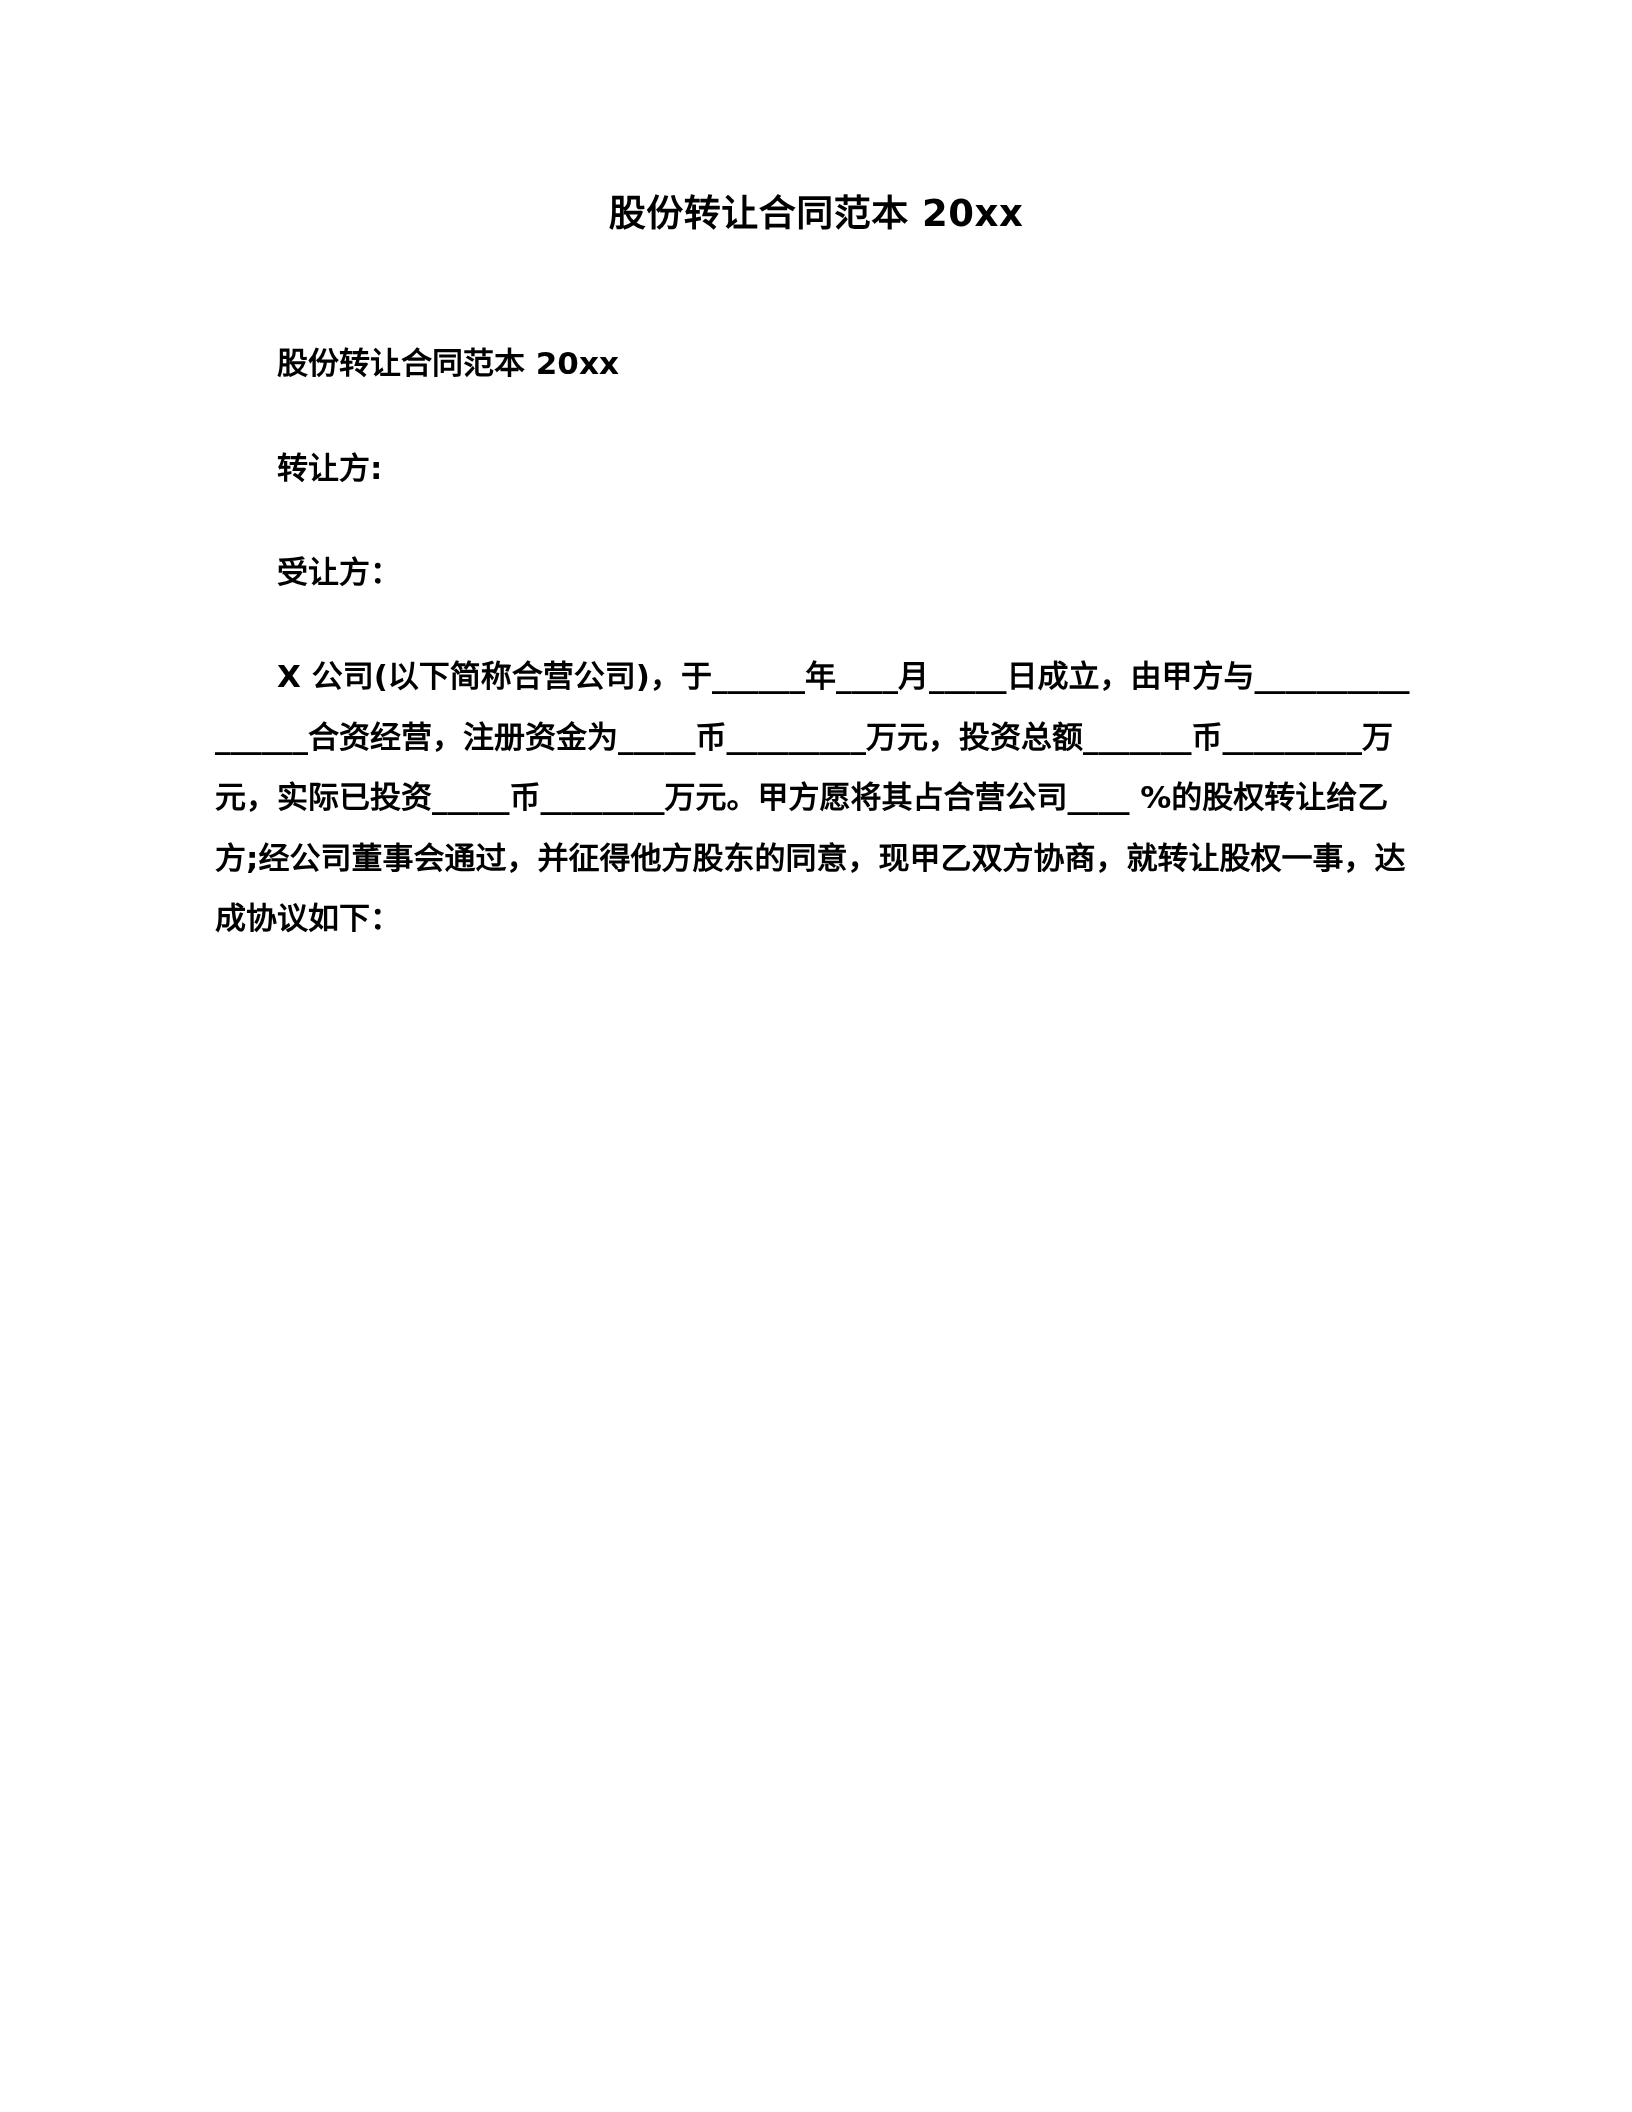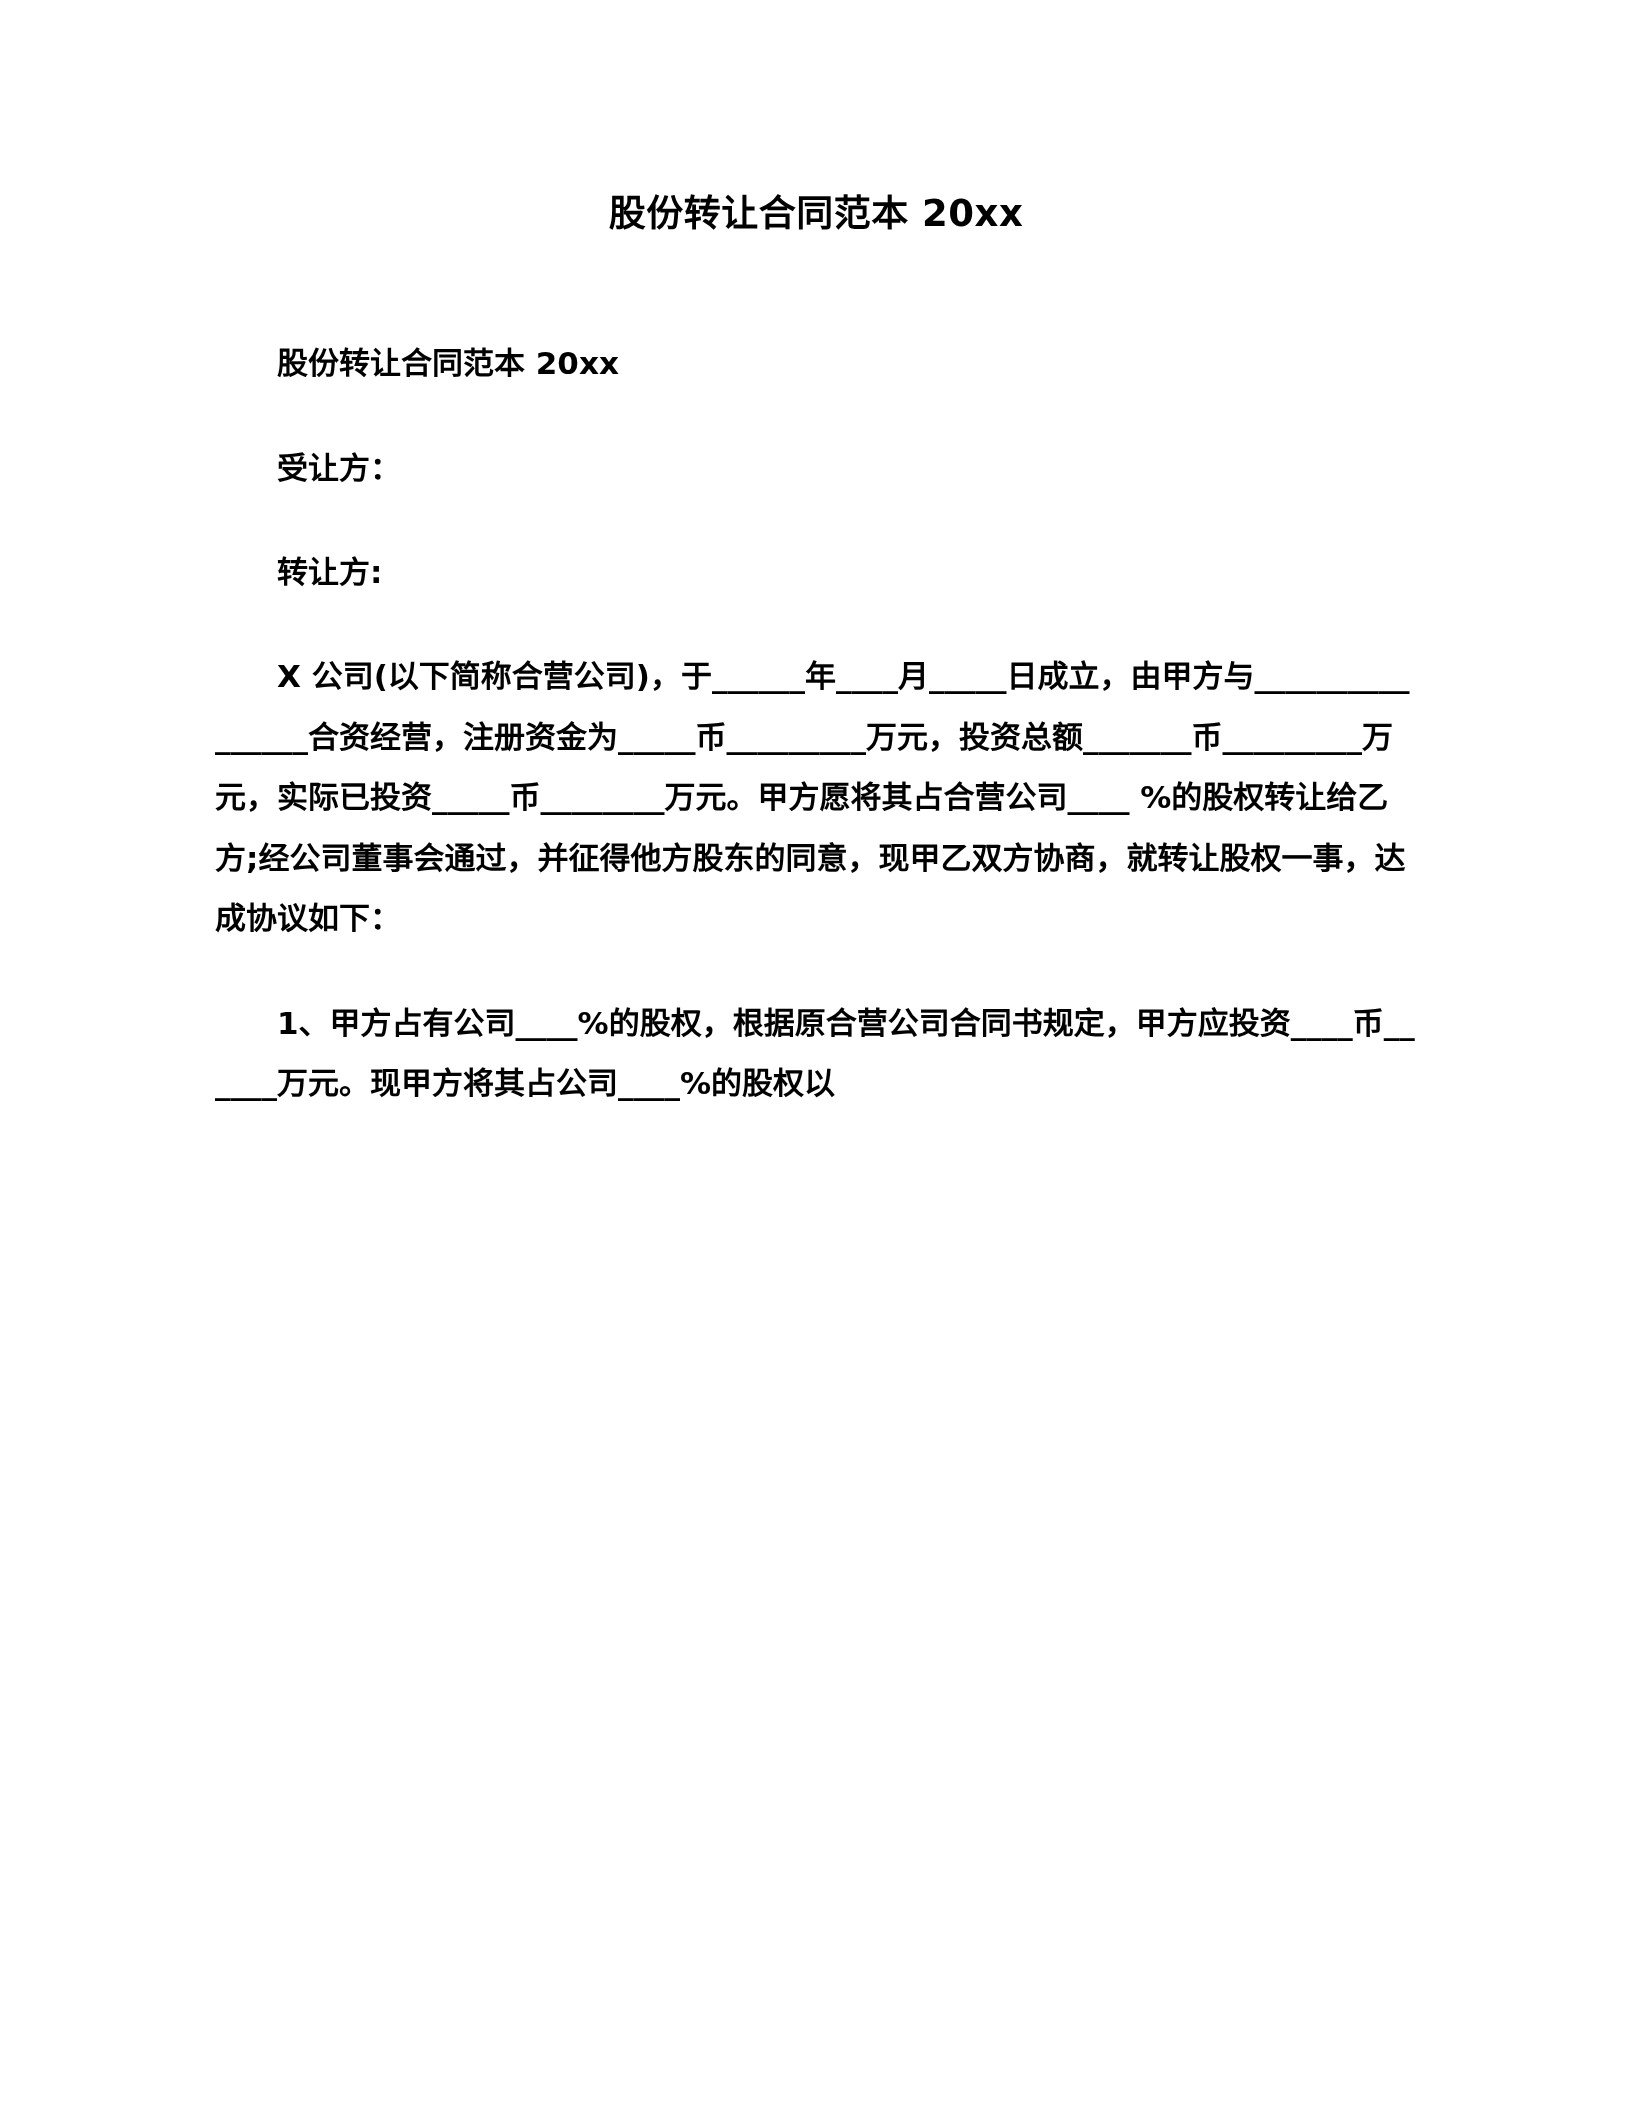--- a/index.html
+++ b/index.html
@@ -42,18 +42,17 @@
   }
 </style>
 </head>
 <body>
 
 <div class="page">
   <div class="doc-body">
     <h1 class="doc-title">股份转让合同范本 20xx</h1>
 
     <p class="para">股份转让合同范本 20xx</p>
+    <p class="para">转让方:</p>
     <p class="para">受让方：</p>
-    <p class="para">转让方:</p>
     <p class="para">X 公司(以下简称合营公司)，于______年____月_____日成立，由甲方与________________合资经营，注册资金为_____币_________万元，投资总额_______币_________万元，实际已投资_____币________万元。甲方愿将其占合营公司____ %的股权转让给乙方;经公司董事会通过，并征得他方股东的同意，现甲乙双方协商，就转让股权一事，达成协议如下：</p>
-    <p class="para">1、甲方占有公司____%的股权，根据原合营公司合同书规定，甲方应投资____币______万元。现甲方将其占公司____%的股权以</p>
   </div>
 </div>
 
 </body></html>

